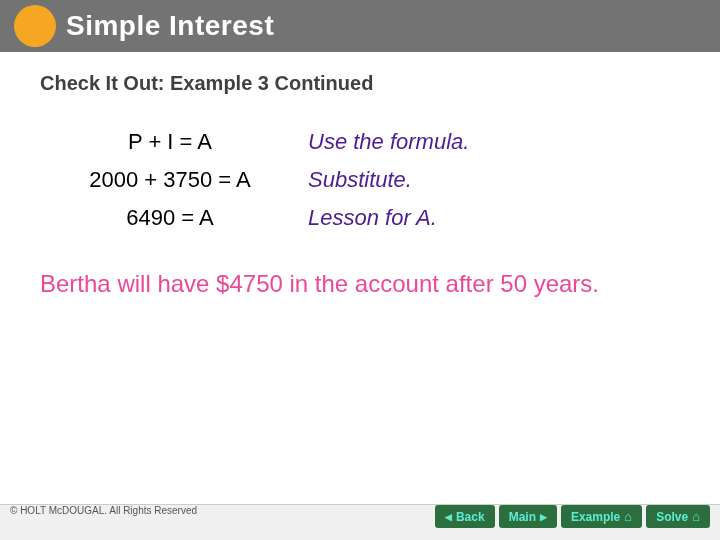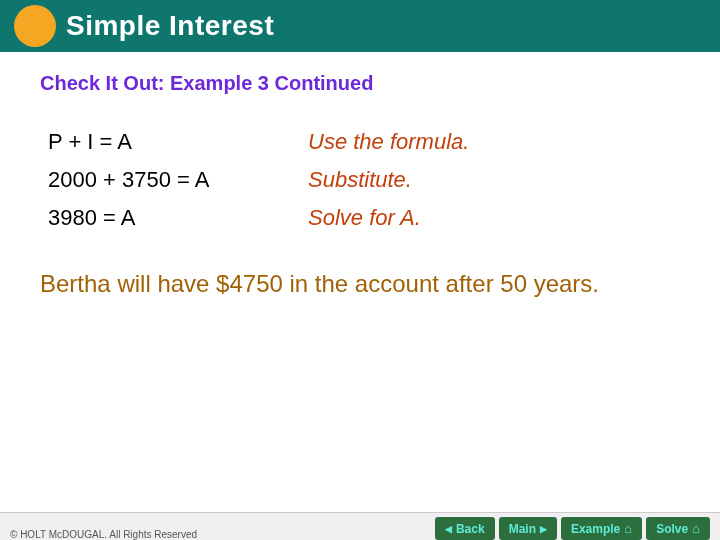--- a/index.html
+++ b/index.html
@@ -8,21 +8,21 @@
       width: 720px;
       height: 540px;
       font-family: Arial, sans-serif;
       background: #fff;
       overflow: hidden;
       position: relative;
     }
 
     
     .header {
-      background: #0f766e;
+      background: #737373;
       height: 52px;
       display: flex;
       align-items: center;
       padding-left: 14px;
     }
 
     .header-oval {
       width: 42px;
       height: 42px;
       background: #f5a623;
@@ -37,69 +37,69 @@
       font-weight: bold;
       letter-spacing: 0.5px;
     }
 
     
     .content {
       padding: 20px 40px 10px 40px;
     }
 
     .section-title {
-      color: #6d28d9;
+      color: #404040;
       font-size: 20px;
       font-weight: bold;
       margin-bottom: 28px;
     }
 
     .equations-table {
       width: 100%;
       border-collapse: collapse;
       margin-bottom: 30px;
     }
 
     .equations-table td {
       padding: 6px 8px;
       vertical-align: top;
     }
 
     .eq-left {
       font-size: 22px;
       color: #000;
       width: 260px;
-      text-align: left;
+      text-align: center;
       padding-right: 60px;
     }
 
     .eq-right {
       font-size: 22px;
-      color: #c2410c;
+      color: #4c1d95;
       font-style: italic;
     }
 
     .conclusion {
       font-size: 24px;
-      color: #a16207;
+      color: #ec4899;
       margin-top: 10px;
       line-height: 1.4;
     }
 
     
     .footer {
       position: absolute;
       bottom: 0;
       left: 0;
       right: 0;
-      height: 28px;
+      height: 36px;
       background: #f0f0f0;
       border-top: 1px solid #ccc;
       display: flex;
-      align-items: flex-end;
+      align-items: flex-start;
       justify-content: space-between;
       padding: 0 10px;
     }
 
     .footer-left {
       font-size: 10px;
       color: #555;
     }
 
     .footer-buttons {
@@ -151,22 +151,22 @@
     <tbody>
       <tr>
         <td class="eq-left">P + I = A</td>
         <td class="eq-right">Use the formula.</td>
       </tr>
       <tr>
         <td class="eq-left">2000 + 3750 = A</td>
         <td class="eq-right">Substitute.</td>
       </tr>
       <tr>
-        <td class="eq-left">3980 = A</td>
-        <td class="eq-right">Solve for A.</td>
+        <td class="eq-left">6490 = A</td>
+        <td class="eq-right">Lesson for A.</td>
       </tr>
     </tbody>
   </table>
 
   <div class="conclusion">Bertha will have $4750 in the account after 50 years.</div>
 </div>
 
 <div class="footer">
   <span class="footer-left">© HOLT McDOUGAL. All Rights Reserved</span>
   <div class="footer-buttons">

